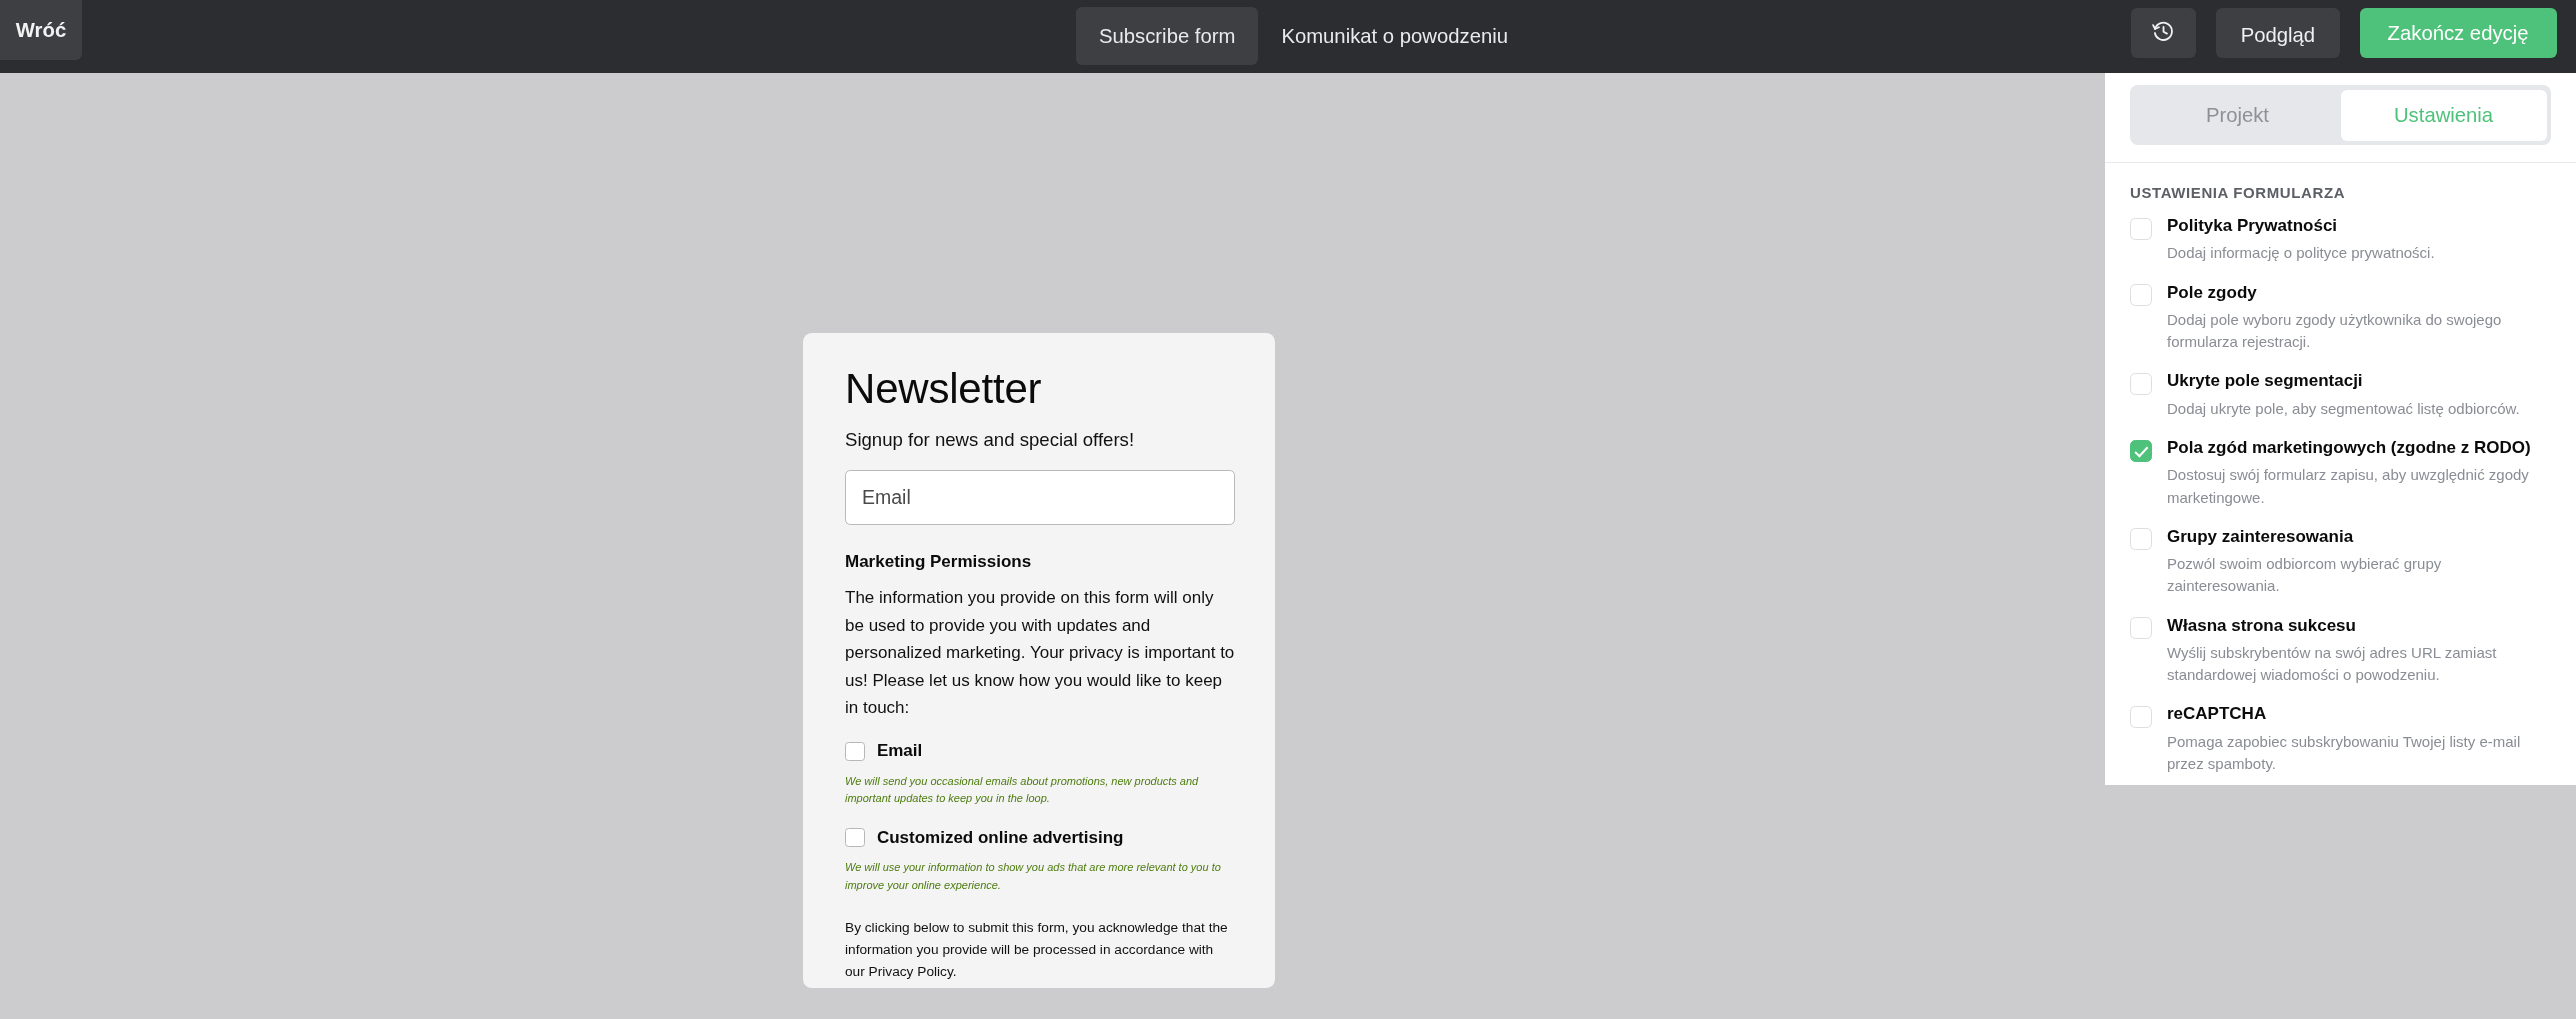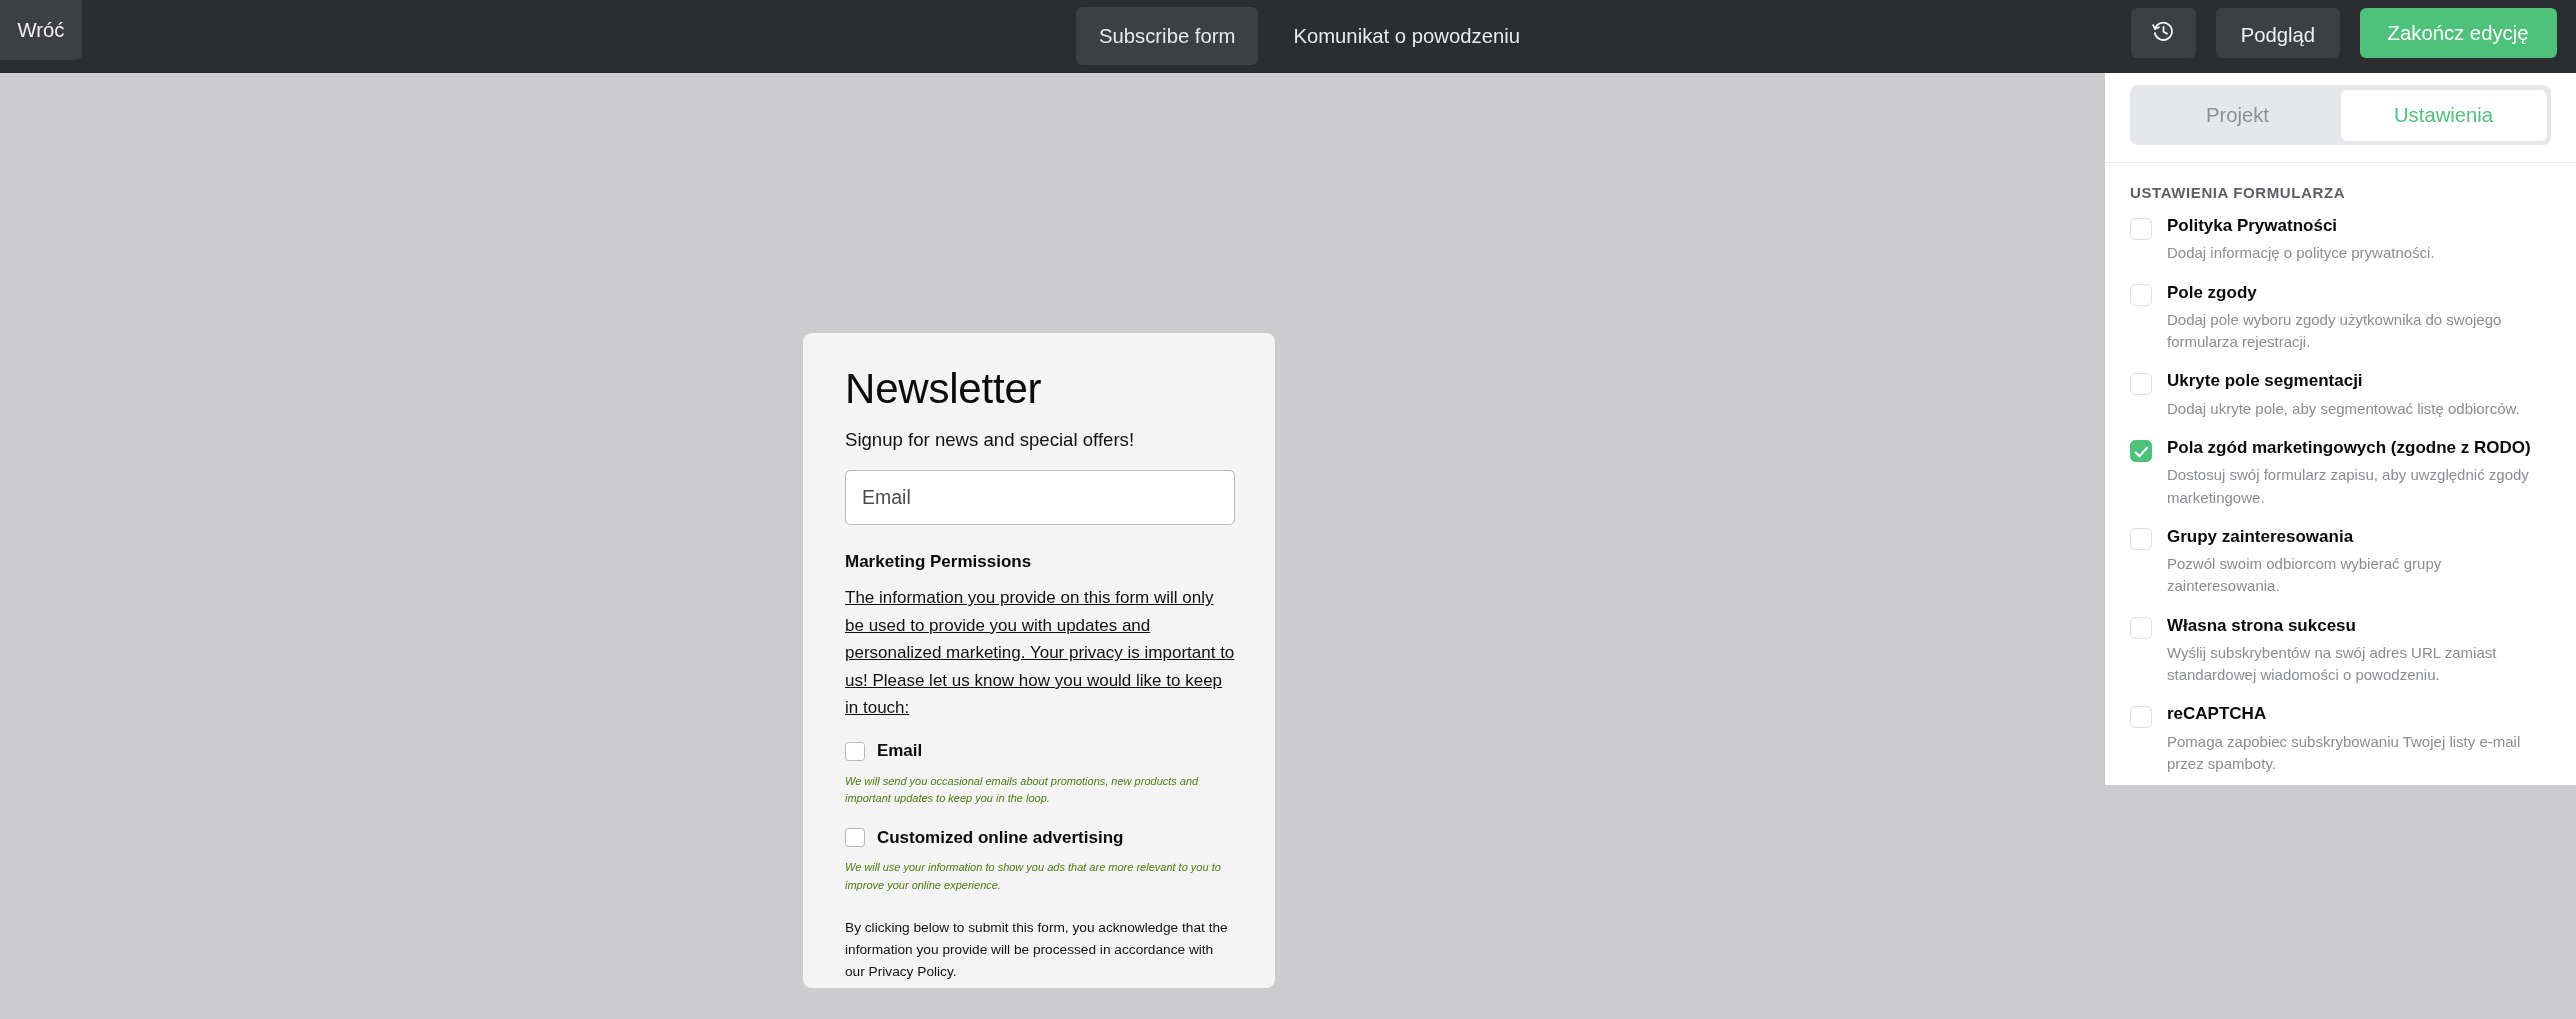--- a/index.html
+++ b/index.html
@@ -28,28 +28,29 @@
     border: none;
     border-radius: 0 0 6.2px 0;
     color: #f2f2f3;
     font-size: 20.3px;
     font-family: "Liberation Sans", sans-serif;
     cursor: pointer;
     display: flex;
     align-items: center;
     justify-content: center;
     flex: none;
+    font-weight: bold;
   }
   .center-tabs {
     position: absolute;
     left: 1076px;
     top: 7px;
     display: flex;
     align-items: center;
-    gap: 12px;
+    gap: 0px;
   }
   .ctab {
     height: 58px;
     display: flex;
     align-items: center;
     padding: 0 23px;
     color: #e9eaeb;
     font-size: 20.3px;
     border-radius: 6.2px;
     cursor: pointer;
@@ -151,21 +152,20 @@
     margin-top: 26.5px;
     font-size: 17px;
     font-weight: bold;
     color: #0b0b0b;
   }
   .mp-body {
     margin-top: 12.4px;
     font-size: 17px;
     line-height: 1.62;
     color: #111;
-    text-decoration: underline;
   }
   .cb-row {
     margin-top: 19.5px;
     display: flex;
     align-items: center;
     gap: 12.4px;
   }
   .cb-box {
     width: 19.5px; height: 19.5px;
     background: #fff;

